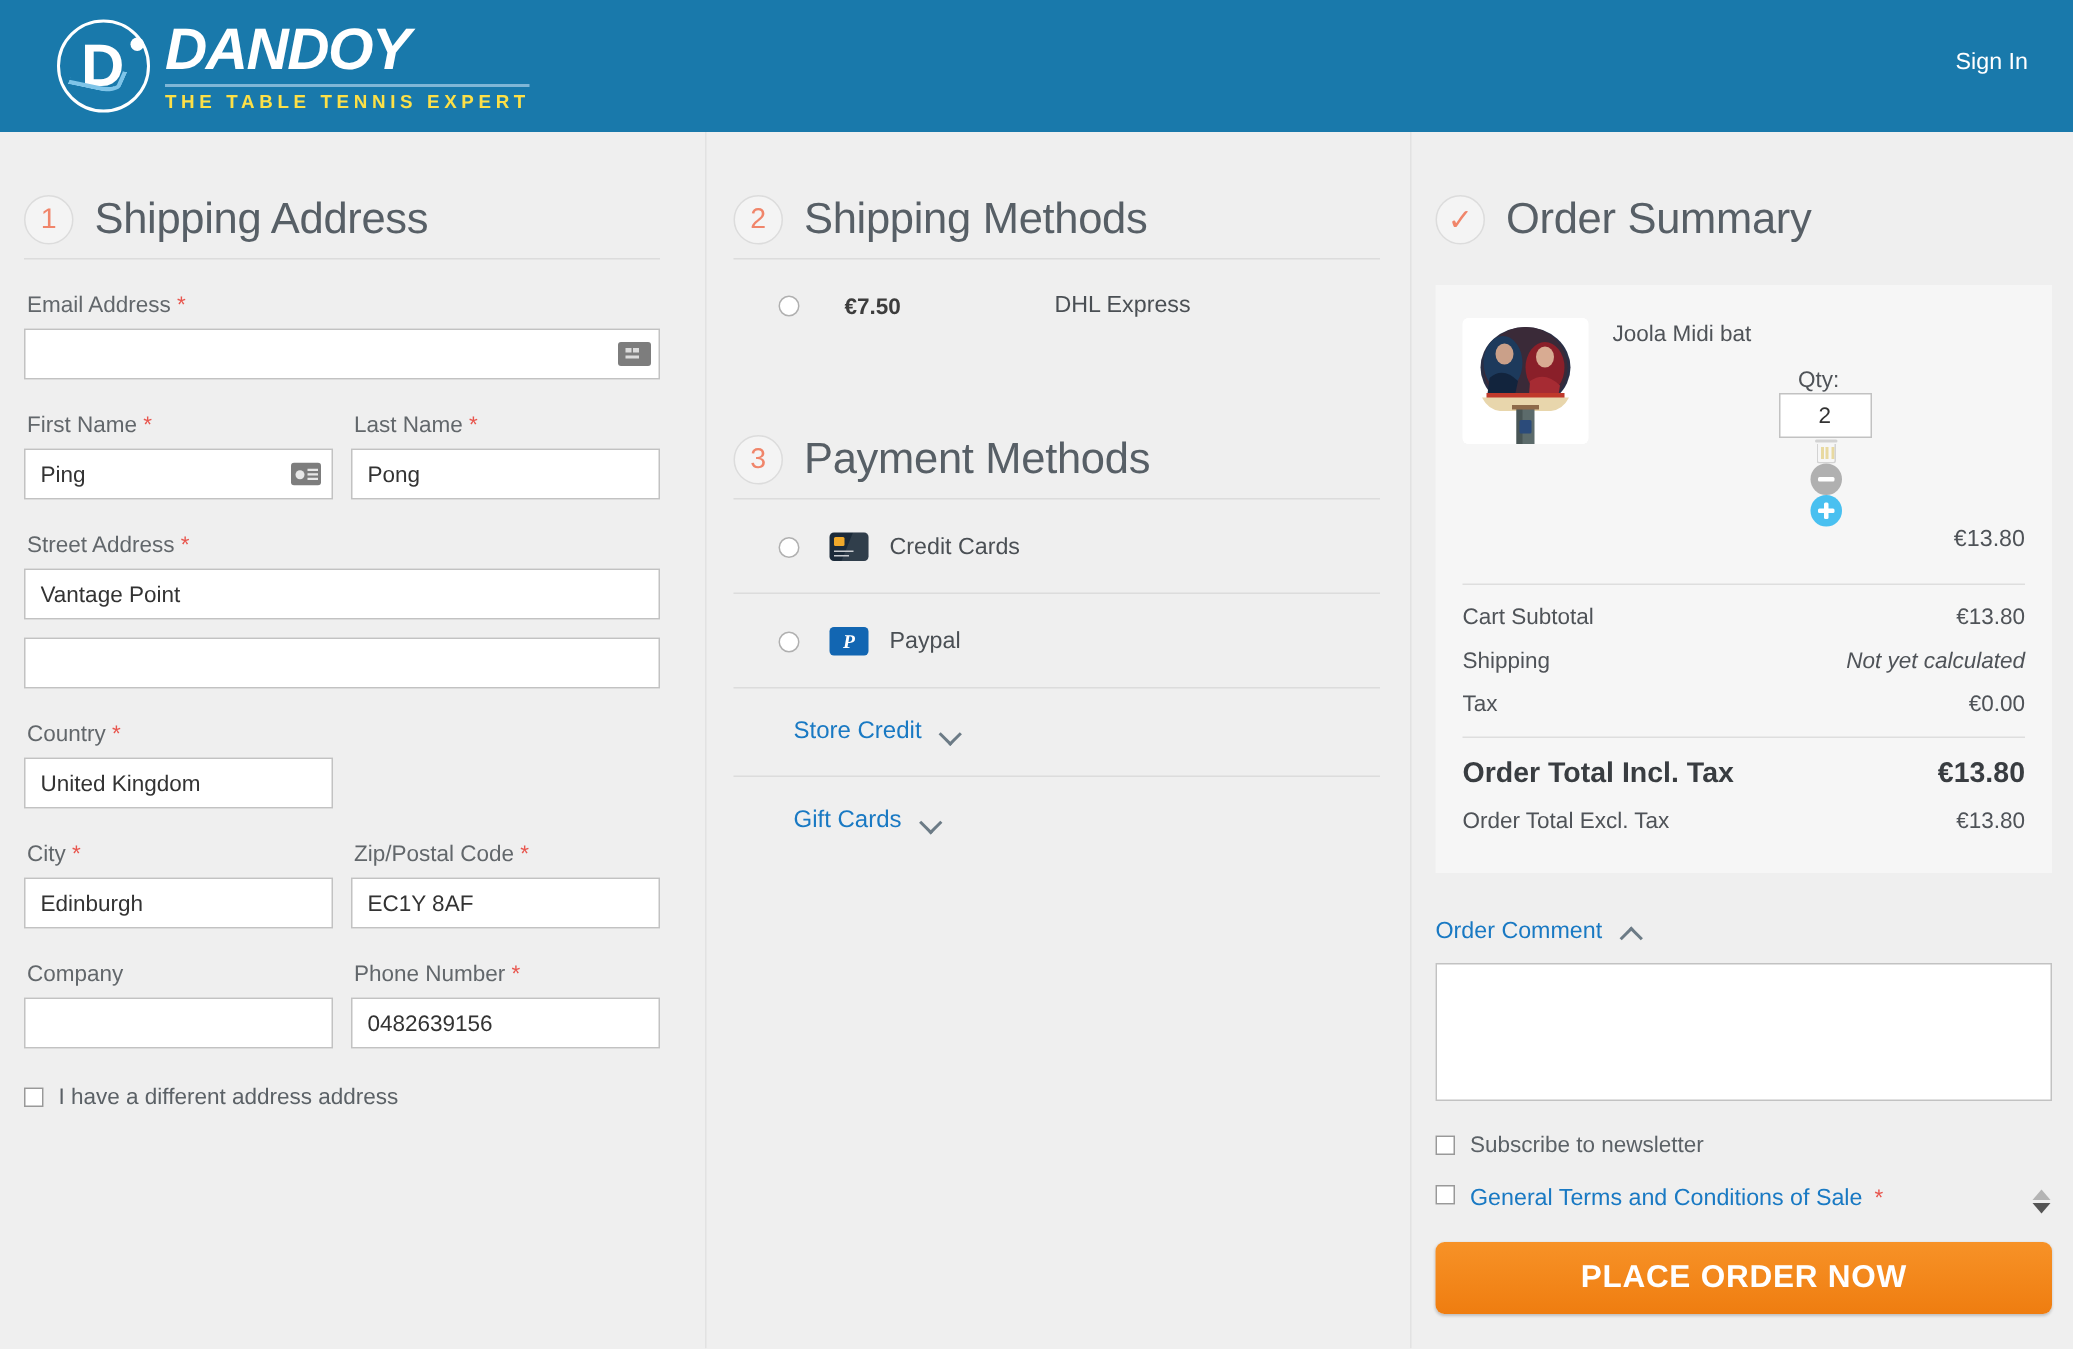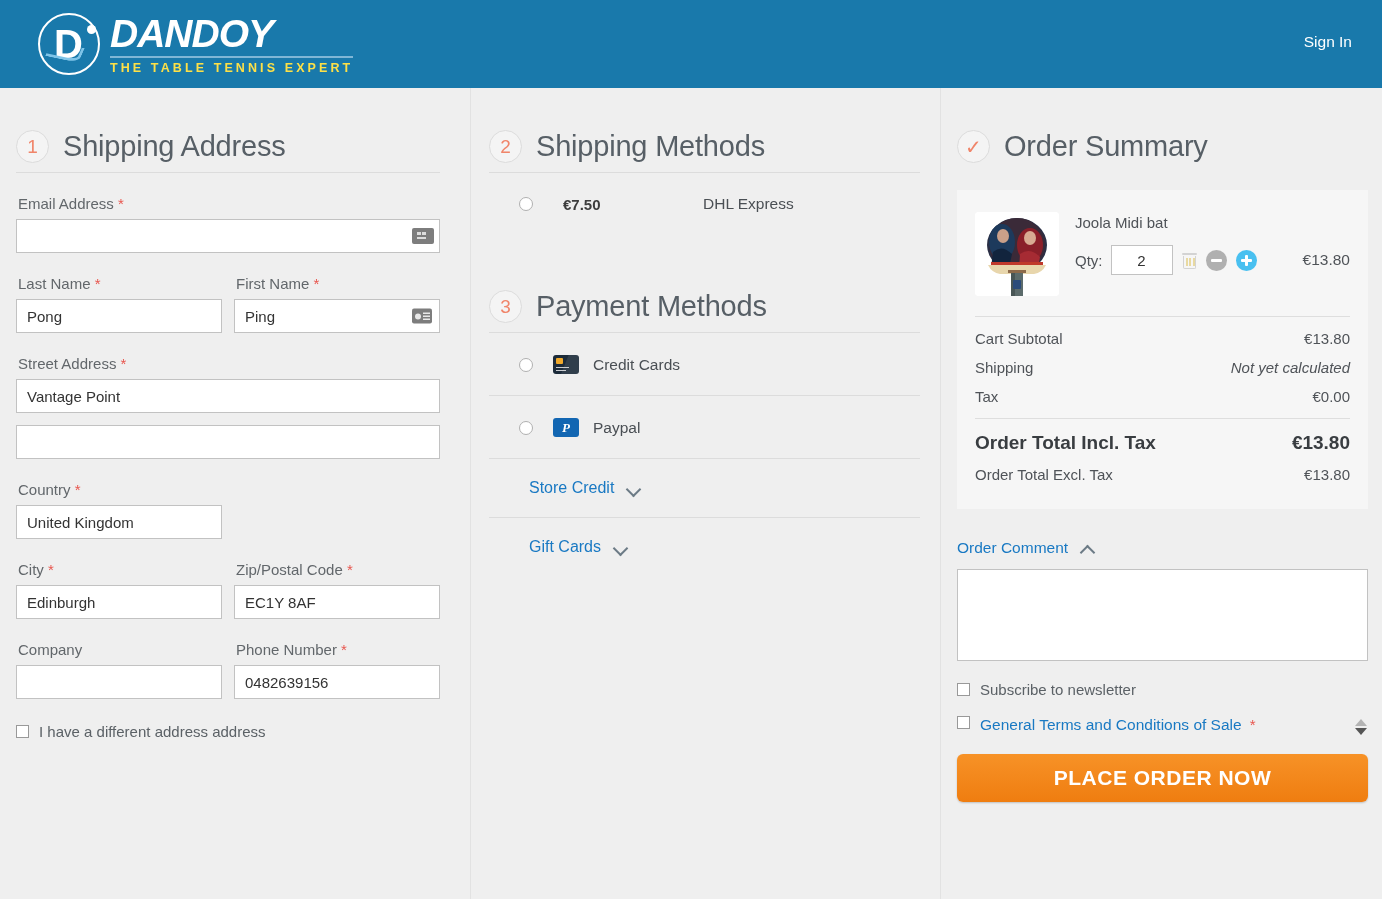--- a/index.html
+++ b/index.html
@@ -284,21 +284,21 @@
   .prod-thumb {
     width: 84px; height: 84px;
     background: #fff;
     border-radius: 4px;
     flex: 0 0 auto;
     overflow: hidden;
     position: relative;
   }
   .prod-info { margin-left: 16px; flex: 1 1 auto; }
   .prod-name { font-size: 15px; color: #4f5358; margin-top: 2px; }
-  .qty-row { display: flex; align-items: center; margin-top: 14px; }
+  .qty-row { display: flex; align-items: center; margin-top: 14px; flex-direction: column; }
   .qty-lbl { font-size: 15px; color: #4f5358; }
   .qty-input {
     width: 62px; height: 30px;
     border: 1px solid #c2c2c2;
     background: #fff;
     text-align: center;
     font-size: 15px; color: #333;
     margin-left: 8px;
     font-family: "Liberation Sans", sans-serif;
     outline: none;
@@ -451,37 +451,37 @@
     <div class="field-with-icon">
       <input class="inp" type="text" value="" style="">
       <span class="af-icon">
           <span class="bars"></span>
         </span>
     </div>
 
     <div class="row2">
       <div>
         <div class="field-label">
-          <span>Last Name</span>
-          <span class="req">*</span>
-        </div>
-        <input class="inp" type="text" value="Pong" style="">
-      </div>
-      <div>
-        <div class="field-label">
           <span>First Name</span>
           <span class="req">*</span>
         </div>
         <div class="field-with-icon">
           <input class="inp" type="text" value="Ping" style="">
           <span class="af-card">
               <span class="head"></span>
               <span class="lines"></span>
             </span>
         </div>
+      </div>
+      <div>
+        <div class="field-label">
+          <span>Last Name</span>
+          <span class="req">*</span>
+        </div>
+        <input class="inp" type="text" value="Pong" style="">
       </div>
     </div>
 
     <div class="field-label">
       <span>Street Address</span>
       <span class="req">*</span>
     </div>
     <input class="inp" type="text" value="Vantage Point" style="">
     <div class="spacer-sm"></div>
     <input class="inp" type="text" value="" style="">

